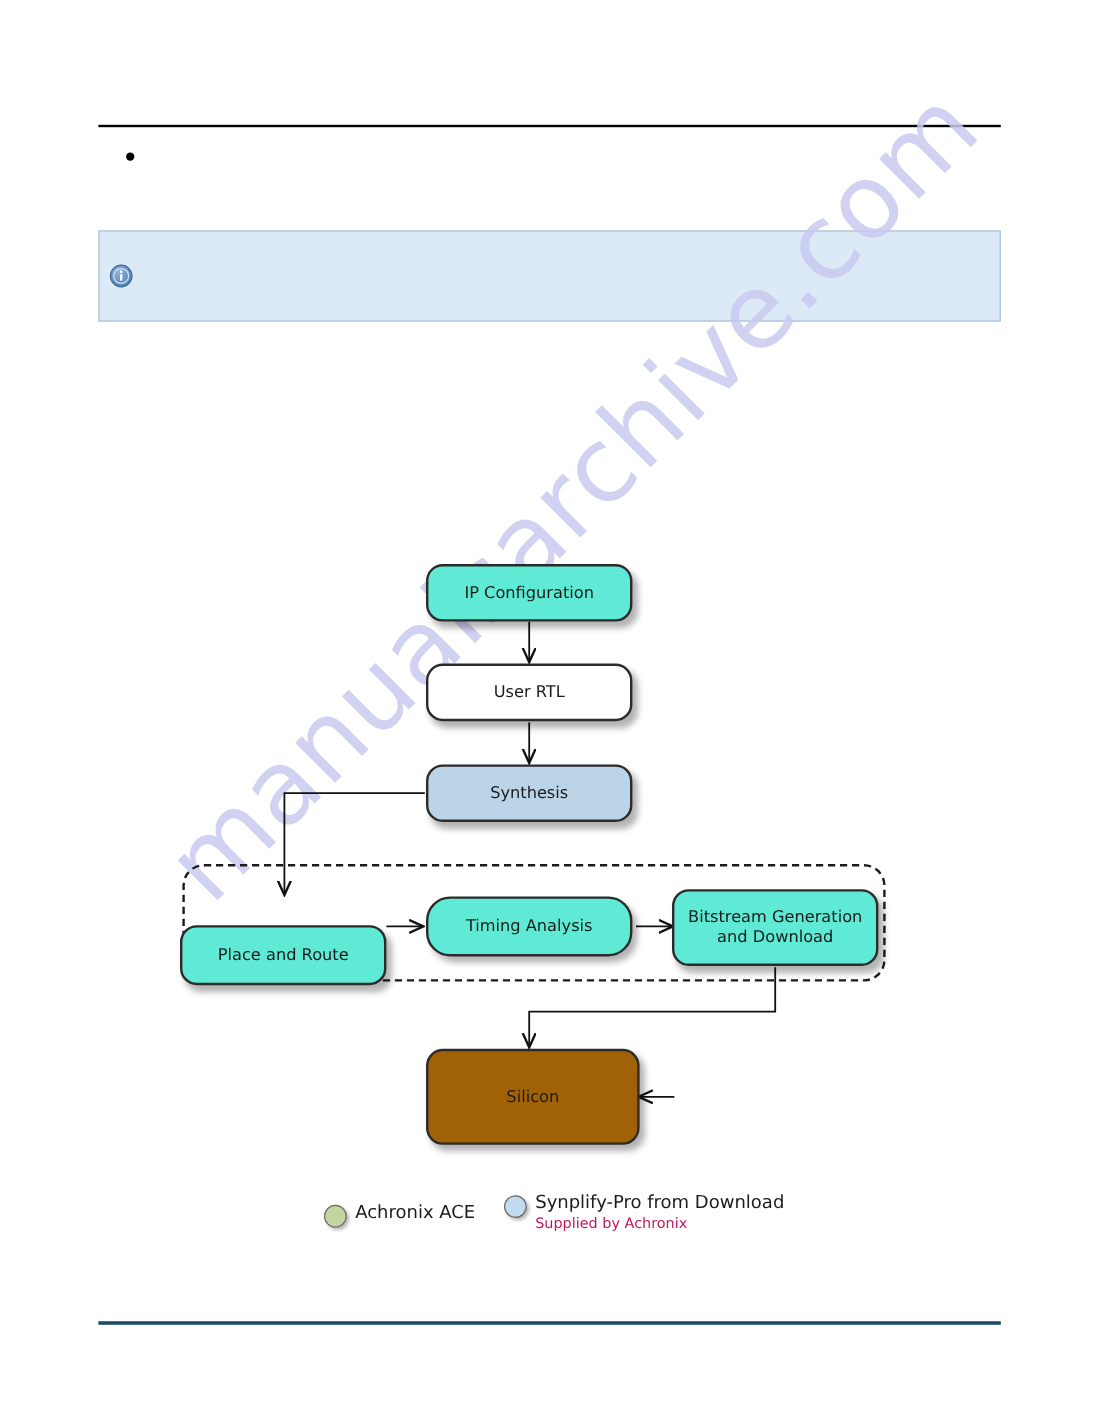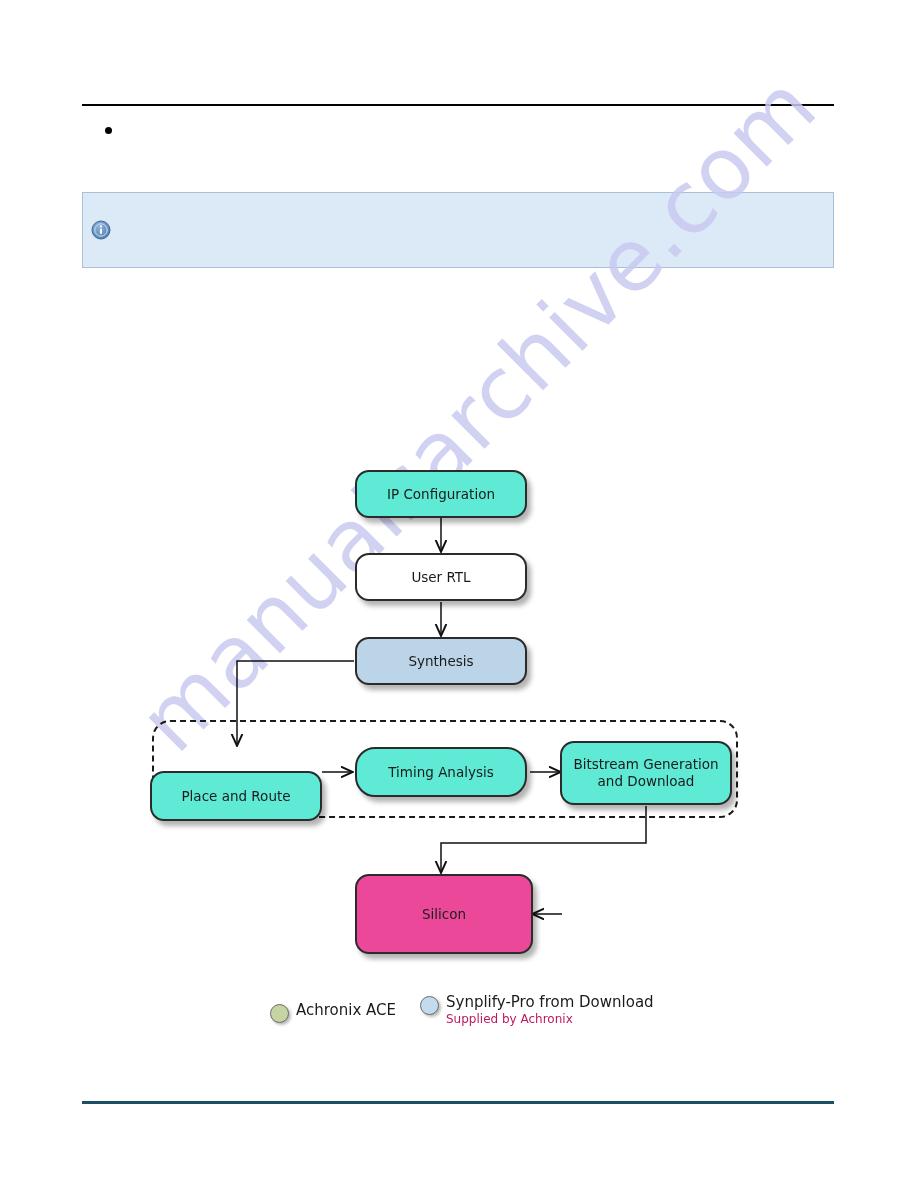--- a/index.html
+++ b/index.html
@@ -131,21 +131,21 @@
     justify-content: center;
     text-align: center;
     font-family: "DejaVu Sans", sans-serif;
     font-size: 13.5px;
     line-height: 17px;
     color: #1b1b1b;
     box-shadow: 4px 5px 5px rgba(0,0,0,0.30);
   }
   .node.green  { background: #5eead4; }
   .node.blue   { background: #bcd4e8; }
-  .node.yellow { background: #ec4899; }
+  .node.yellow { background: #a16207; }
   .node.white  { background: #ffffff; }
 
   .dashed-group {
     position: absolute;
     box-sizing: border-box;
     border: 2px dashed #1b1b1b;
     border-radius: 18px;
     background: transparent;
   }
 

